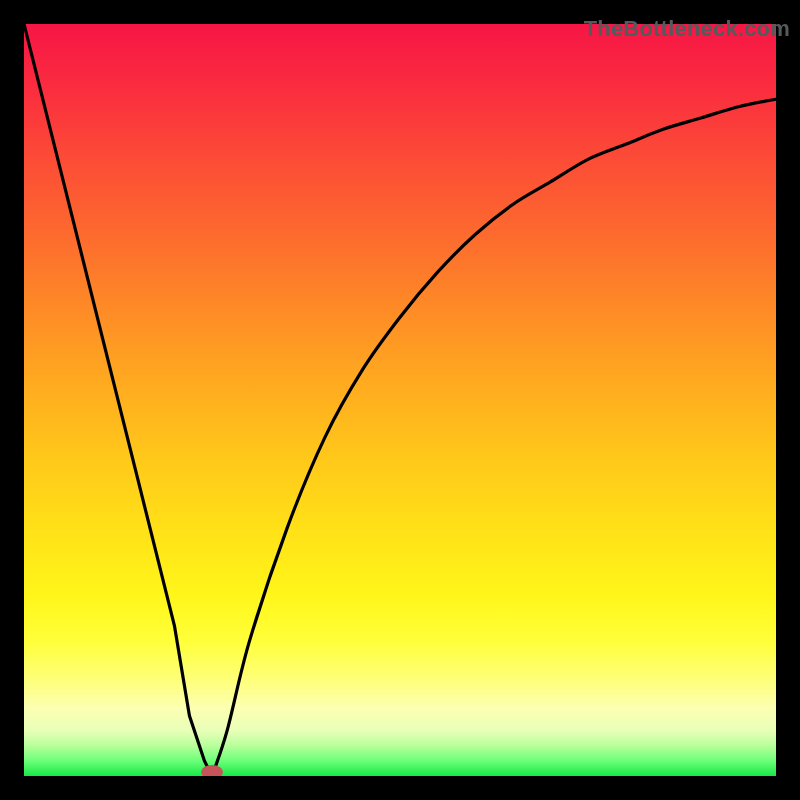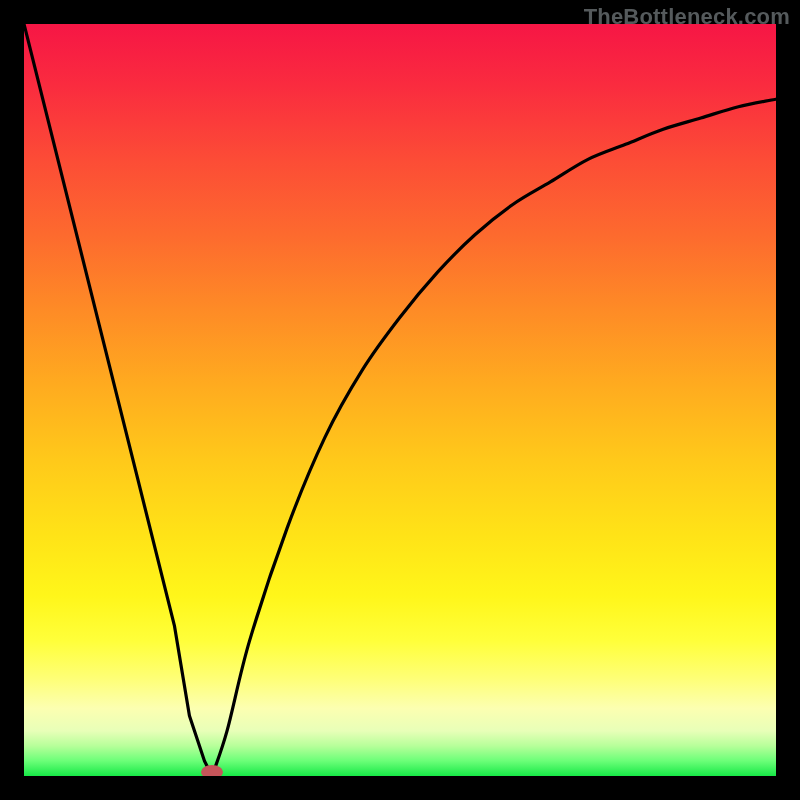--- a/index.html
+++ b/index.html
@@ -12,21 +12,21 @@
     font-family: Arial, Helvetica, sans-serif;
   }
   .outer {
     position: relative;
     width: 800px;
     height: 800px;
     background: #000;
   }
   .watermark {
     position: absolute;
-    top: 4px;
+    top: 16px;
     right: 10px;
     color: #555a5c;
     font-size: 22px;
     font-weight: 600;
     letter-spacing: 0.2px;
     z-index: 20;
     user-select: none;
   }
   
   .plot {

